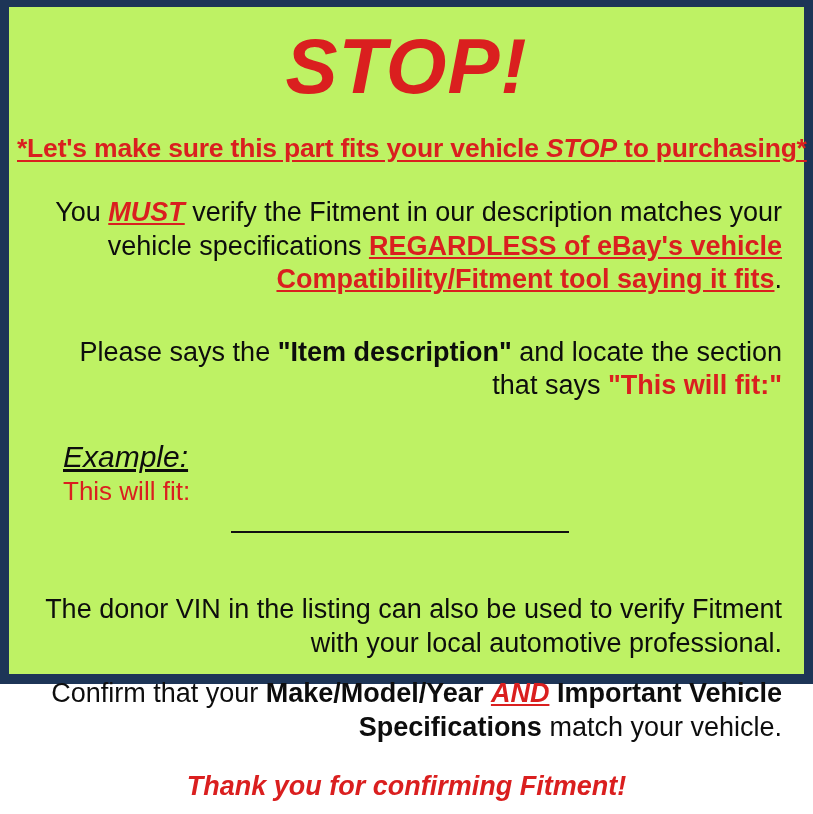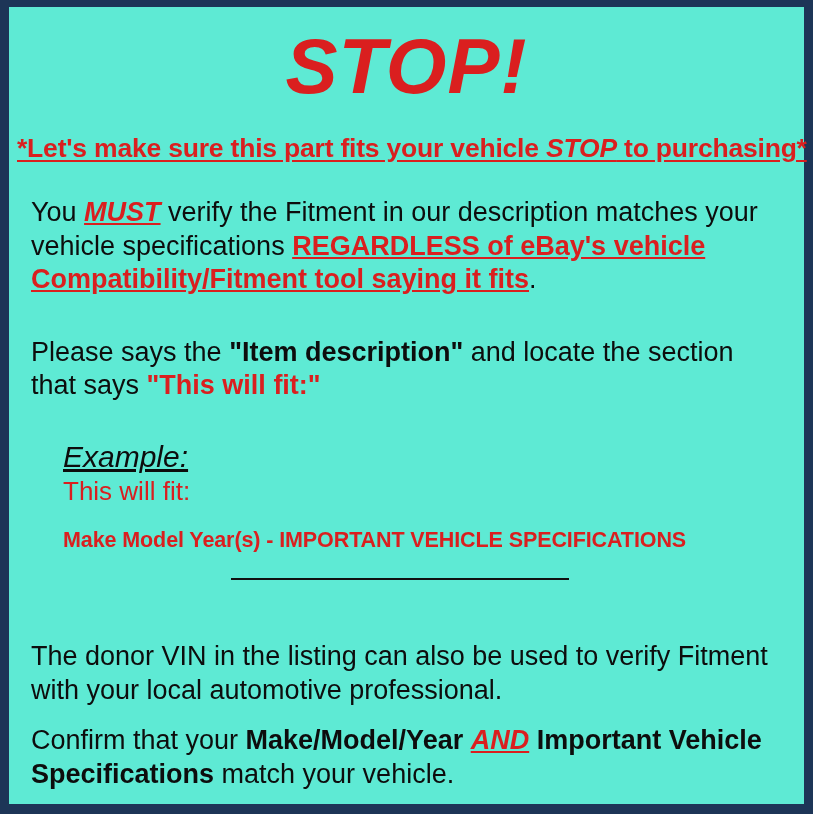--- a/index.html
+++ b/index.html
@@ -10,22 +10,22 @@
   body {
     width: 813px;
     height: 814px;
     overflow: hidden;
     font-family: "Liberation Sans", "DejaVu Sans", sans-serif;
   }
 
   #notice-card {
     box-sizing: border-box;
     width: 813px;
-    height: 814px;
-    background: #5eead4;
+    height: 684px;
+    background: #bef264;
     border-top: 7px solid #1d3557;
     border-left: 9px solid #1d3557;
     border-right: 9px solid #1d3557;
     border-bottom: 10px solid #1d3557;
     position: relative;
   }
 
   .inner {
     box-sizing: border-box;
     width: 100%;
@@ -64,21 +64,21 @@
     line-height: 1.15;
     margin: 0;
     padding-top: 28px;
     white-space: nowrap;
     letter-spacing: -0.2px;
   }
   #subtitle .seg { text-decoration: underline; text-underline-offset: 3px; }
 
   
   .para {
-    text-align: left;
+    text-align: right;
     color: #0d0d0d;
     font-size: 27px;
     line-height: 1.24;
     margin: 0;
     padding: 0 14px;
   }
 
   #para-must      { padding-top: 33px; }
   #para-itemdesc  { padding-top: 39px; }
 
@@ -149,21 +149,20 @@
 
     <div class="para" id="para-must"><span class="black">You </span><span class="red b i u">MUST</span><span class="black"> verify the Fitment in our description matches your vehicle specifications </span><span class="red b u">REGARDLESS of eBay's vehicle Compatibility/Fitment tool saying it fits</span><span class="black">.</span></div>
 
     <div class="para" id="para-itemdesc"><span class="black">Please says the </span><span class="black b">"Item description"</span><span class="black"> and locate the section that says </span><span class="red b">"This will fit:"</span></div>
 
     <div id="example-block">
       <div>
         <span id="example-label">Example:</span>
       </div>
       <div id="example-fitline">This will fit:</div>
-      <div id="example-specline">Make Model Year(s) - IMPORTANT VEHICLE SPECIFICATIONS</div>
     </div>
 
     <div id="divider-wrap">
       <div id="divider"></div>
     </div>
 
     <div class="para" id="para-vin">The donor VIN in the listing can also be used to verify Fitment with your local automotive professional.</div>
 
     <div class="para" id="para-confirm"><span class="black">Confirm that your </span><span class="black b">Make/Model/Year</span><span class="black"> </span><span class="red b i u">AND</span><span class="black"> </span><span class="black b">Important Vehicle Specifications</span><span class="black"> match your vehicle.</span></div>
 

